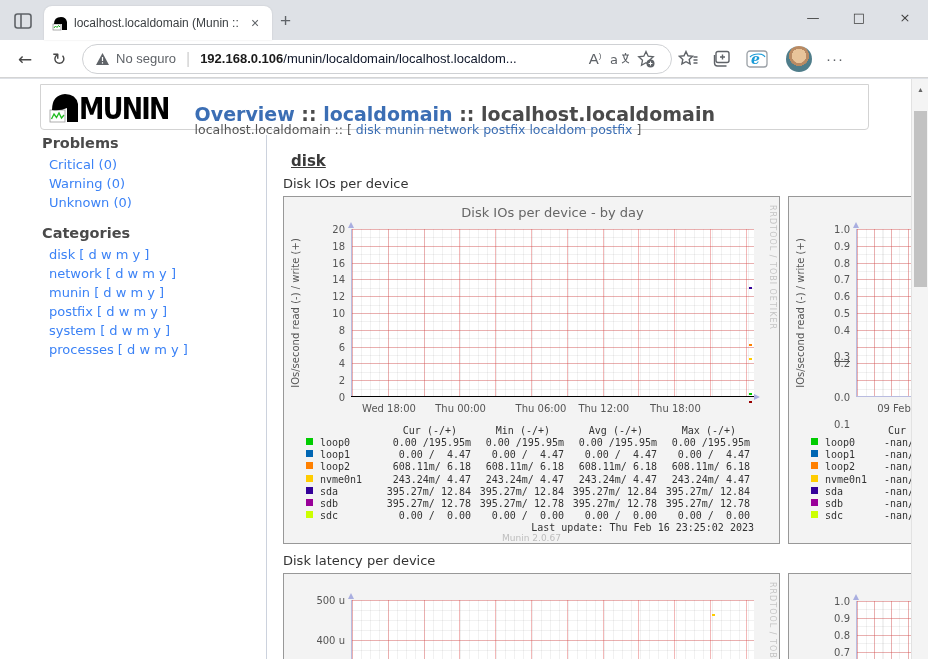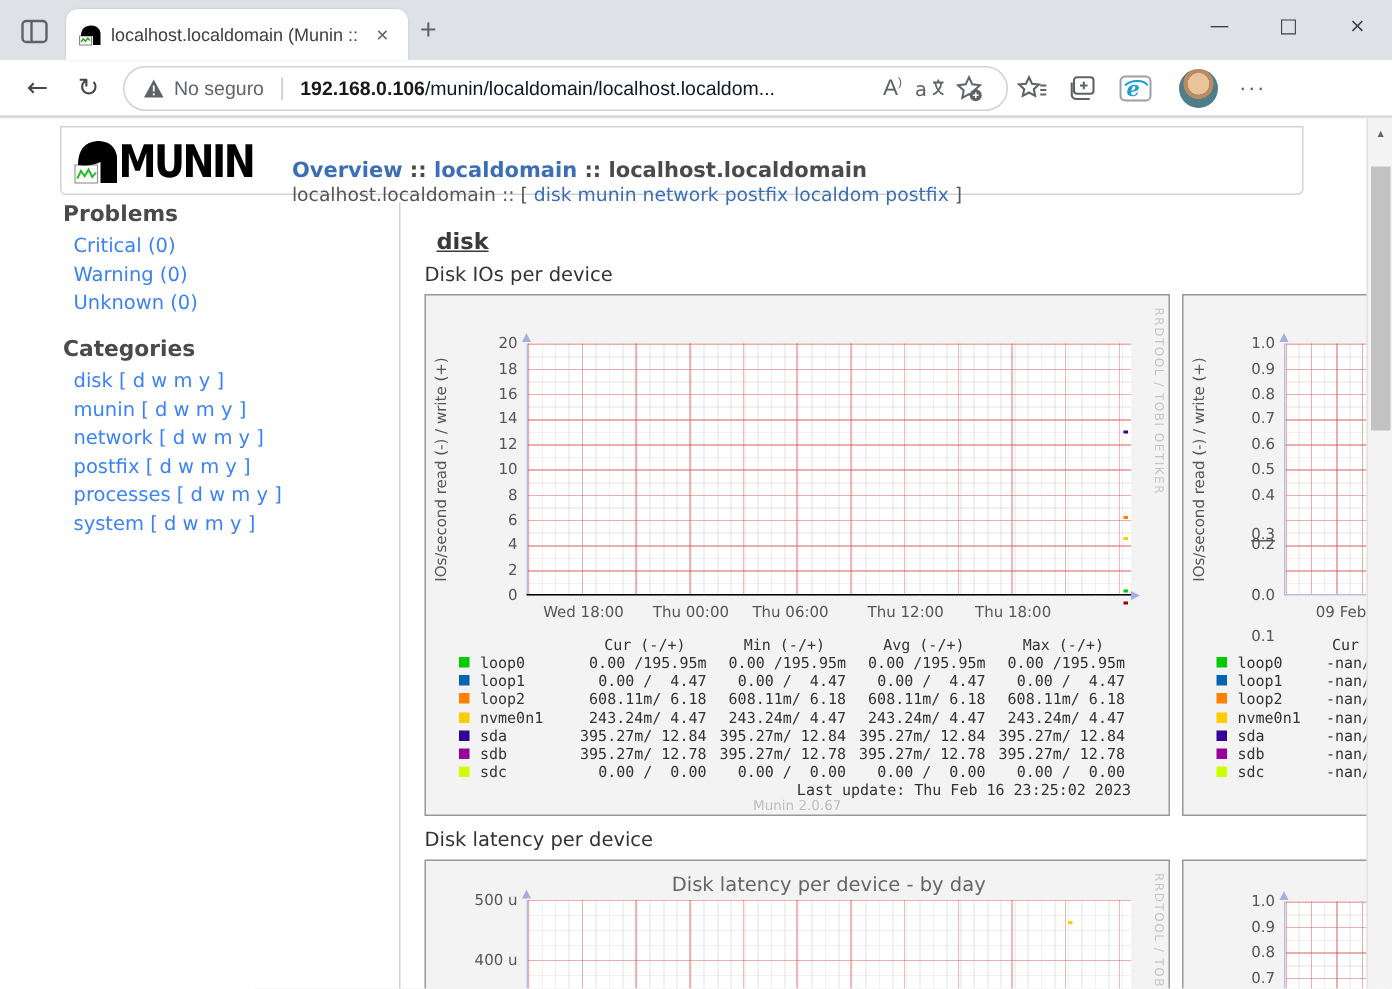--- a/index.html
+++ b/index.html
@@ -30,21 +30,21 @@
   .avatar { width:26px; height:26px; border-radius:50%; margin:0 6px;
             background:radial-gradient(circle at 50% 38%, #e8c49a 0 34%, #b98a63 35% 48%, #4f7d8a 49% 100%); cursor:pointer; }
   .dots { font-size:15px; color:#5f6368; letter-spacing:1px; border:none; background:transparent; cursor:pointer; padding:0 8px; }
 
   
   .page { position:absolute; top:79px; left:0; width:928px; height:580px; background:#fff; overflow:hidden; }
   .mheader { position:absolute; top:5px; left:40px; width:829px; height:46px; border:1px solid #d3d3d3; border-radius:0 0 4px 4px; background:#fff; display:flex; align-items:center; padding:2px 8px; }
   .mlogo { margin-right:10px; display:flex; align-items:flex-end; }
   .mlogo-text { font-family:"DejaVu Sans",sans-serif; font-weight:bold; font-size:30px; letter-spacing:-2px; color:#000; transform:scaleX(.85); transform-origin:left bottom; line-height:30px; }
   .mtitles { line-height:15px; padding-bottom:2px; }
-  .mtitle { font-size:14px; font-weight:bold; color:#4a4a4a; font-family:"DejaVu Sans",sans-serif;margin-top:32px; }
+  .mtitle { font-size:19px; font-weight:bold; color:#4a4a4a; font-family:"DejaVu Sans",sans-serif;margin-top:32px; }
   .mtitle a, .msub a { color:#3b6eb4; text-decoration:none; cursor:pointer; }
   .msub { font-size:12.5px; color:#555; font-family:"DejaVu Sans",sans-serif; }
 
   .page-body { position:absolute; top:56px; left:40px; right:0; bottom:0; display:flex; font-family:"DejaVu Sans",sans-serif; }
   .sidebar { width:227px; flex:none; border-right:1px solid #ccd2dd; }
   .side-h { font-size:14.5px; font-weight:bold; color:#4a4a4a; margin:0 0 4px 2px; }
   .side-sec { margin-bottom:13px; }
   .side-item { display:block; font-size:13px; color:#3b82f6; text-decoration:none; line-height:19px; margin-left:9px; cursor:pointer; }
 
   .content { padding:16px 0 0 16px; flex:1; }
@@ -182,50 +182,51 @@
         <div id="problems-list">
             <a class="side-item">Critical (0)</a>
             <a class="side-item">Warning (0)</a>
             <a class="side-item">Unknown (0)</a>
           </div>
       </div>
       <div class="side-sec">
         <div class="side-h">Categories</div>
         <div id="categories-list">
             <a class="side-item">disk [ d w m y ]</a>
+            <a class="side-item">network [ d w m y ]</a>
             <a class="side-item">munin [ d w m y ]</a>
-            <a class="side-item">network [ d w m y ]</a>
             <a class="side-item">postfix [ d w m y ]</a>
+            <a class="side-item">system [ d w m y ]</a>
             <a class="side-item">processes [ d w m y ]</a>
-            <a class="side-item">system [ d w m y ]</a>
           </div>
       </div>
     </div>
 
     <div class="content">
       <span class="sec-title">disk</span>
       <div class="graph-label">Disk IOs per device</div>
       <div class="charts-row">
         <div class="graph" style="width: 497px; height: 348px;">
+            <div class="g-title" style="left: 67px; width: 403px; top: 8px;">Disk IOs per device - by day</div>
             <div class="g-ylabel" style="left: 11px; top: 116px;">IOs/second read (-) / write (+)</div>
             <div class="g-plot" style="left: 67px; top: 32px; width: 403px; height: 168px; background-image: repeating-linear-gradient(to right, rgba(221, 68, 68, 0.38) 0px, rgba(221, 68, 68, 0.38) 1px, transparent 1px, transparent 35.8px), repeating-linear-gradient(rgba(221, 68, 68, 0.38) 0px, rgba(221, 68, 68, 0.38) 1px, transparent 1px, transparent 16.8px), repeating-linear-gradient(to right, rgba(0, 0, 0, 0.055) 0px, rgba(0, 0, 0, 0.055) 1px, transparent 1px, transparent 9px), repeating-linear-gradient(rgba(0, 0, 0, 0.055) 0px, rgba(0, 0, 0, 0.055) 1px, transparent 1px, transparent 8.4px);"></div>
             <div class="g-ytick" style="left: 21px; top: 27px;">20</div>
             <div class="g-ytick" style="left: 21px; top: 43.8px;">18</div>
             <div class="g-ytick" style="left: 21px; top: 60.6px;">16</div>
             <div class="g-ytick" style="left: 21px; top: 77.4px;">14</div>
             <div class="g-ytick" style="left: 21px; top: 94.2px;">12</div>
             <div class="g-ytick" style="left: 21px; top: 111px;">10</div>
             <div class="g-ytick" style="left: 21px; top: 127.8px;">8</div>
             <div class="g-ytick" style="left: 21px; top: 144.6px;">6</div>
             <div class="g-ytick" style="left: 21px; top: 161.4px;">4</div>
             <div class="g-ytick" style="left: 21px; top: 178.2px;">2</div>
             <div class="g-ytick" style="left: 21px; top: 195px;">0</div>
             <div class="g-xtick" style="left: 65px; top: 206px;">Wed 18:00</div>
             <div class="g-xtick" style="left: 136.6px; top: 206px;">Thu 00:00</div>
-            <div class="g-xtick" style="left: 203px; top: 206px;">Thu 06:00</div>
+            <div class="g-xtick" style="left: 217px; top: 206px;">Thu 06:00</div>
             <div class="g-xtick" style="left: 279.8px; top: 206px;">Thu 12:00</div>
             <div class="g-xtick" style="left: 351.4px; top: 206px;">Thu 18:00</div>
             <div class="g-arrow-up" style="left: 64px; top: 25px;"></div>
             <div class="g-arrow-right" style="left: 470px; top: 197px;"></div>
             <div class="g-zero" style="left: 67px; top: 199px; width: 403px;"></div>
             <div class="g-mark" style="background: rgb(51, 0, 153); left: 465px; top: 89.8px;"></div>
             <div class="g-mark" style="background: rgb(255, 128, 0); left: 465px; top: 146.92px;"></div>
             <div class="g-mark" style="background: rgb(255, 204, 0); left: 465px; top: 161.2px;"></div>
             <div class="g-mark" style="background: rgb(0, 204, 0); left: 465px; top: 195.64px;"></div>
             <div class="g-mark" style="background: rgb(153, 0, 0); left: 465px; top: 204.04px;"></div>
@@ -315,21 +316,20 @@
             <div class="g-leg" style="left: 36px; top: 301px;">sdb</div>
             <div class="g-leg" style="left: 95px; top: 301px;">-nan/ -nan</div>
             <div class="g-swatch" style="left: 22px; top: 314.2px; background: rgb(204, 255, 0);"></div>
             <div class="g-leg" style="left: 36px; top: 313.2px;">sdc</div>
             <div class="g-leg" style="left: 95px; top: 313.2px;">-nan/ -nan</div>
           </div>
       </div>
       <div class="graph-label" style="margin-top:9px;">Disk latency per device</div>
       <div class="charts-row">
         <div class="graph" style="width: 497px; height: 348px;">
-            <div class="g-title" style="left: 67px; width: 403px; top: 9px;">Disk latency per device - by day</div>
             <div class="g-plot" style="left: 67px; top: 26px; width: 403px; height: 200px; background-image: repeating-linear-gradient(to right, rgba(221, 68, 68, 0.38) 0px, rgba(221, 68, 68, 0.38) 1px, transparent 1px, transparent 35.8px), repeating-linear-gradient(rgba(221, 68, 68, 0.38) 0px, rgba(221, 68, 68, 0.38) 1px, transparent 1px, transparent 40px), repeating-linear-gradient(to right, rgba(0, 0, 0, 0.055) 0px, rgba(0, 0, 0, 0.055) 1px, transparent 1px, transparent 9px), repeating-linear-gradient(rgba(0, 0, 0, 0.055) 0px, rgba(0, 0, 0, 0.055) 1px, transparent 1px, transparent 10px);"></div>
             <div class="g-ytick" style="left: 21px; top: 21px;">500 u</div>
             <div class="g-ytick" style="left: 21px; top: 61px;">400 u</div>
             <div class="g-arrow-up" style="left: 64px; top: 19px;"></div>
             <div class="g-mark" style="background: rgb(255, 204, 0); left: 428px; top: 40.2px;"></div>
             <div class="g-watermark">RRDTOOL / TOBI OETIKER</div>
           </div>
         <div class="graph" style="width: 497px; height: 348px;">
             <div class="g-plot" style="left: 67px; top: 27px; width: 403px; height: 170px; background-image: repeating-linear-gradient(to right, rgba(221, 68, 68, 0.38) 0px, rgba(221, 68, 68, 0.38) 1px, transparent 1px, transparent 17px), repeating-linear-gradient(rgba(221, 68, 68, 0.38) 0px, rgba(221, 68, 68, 0.38) 1px, transparent 1px, transparent 17px), repeating-linear-gradient(to right, rgba(0, 0, 0, 0.055) 0px, rgba(0, 0, 0, 0.055) 1px, transparent 1px, transparent 8.5px), repeating-linear-gradient(rgba(0, 0, 0, 0.055) 0px, rgba(0, 0, 0, 0.055) 1px, transparent 1px, transparent 8.5px);"></div>
             <div class="g-ytick" style="left: 21px; top: 22px;">1.0</div>

